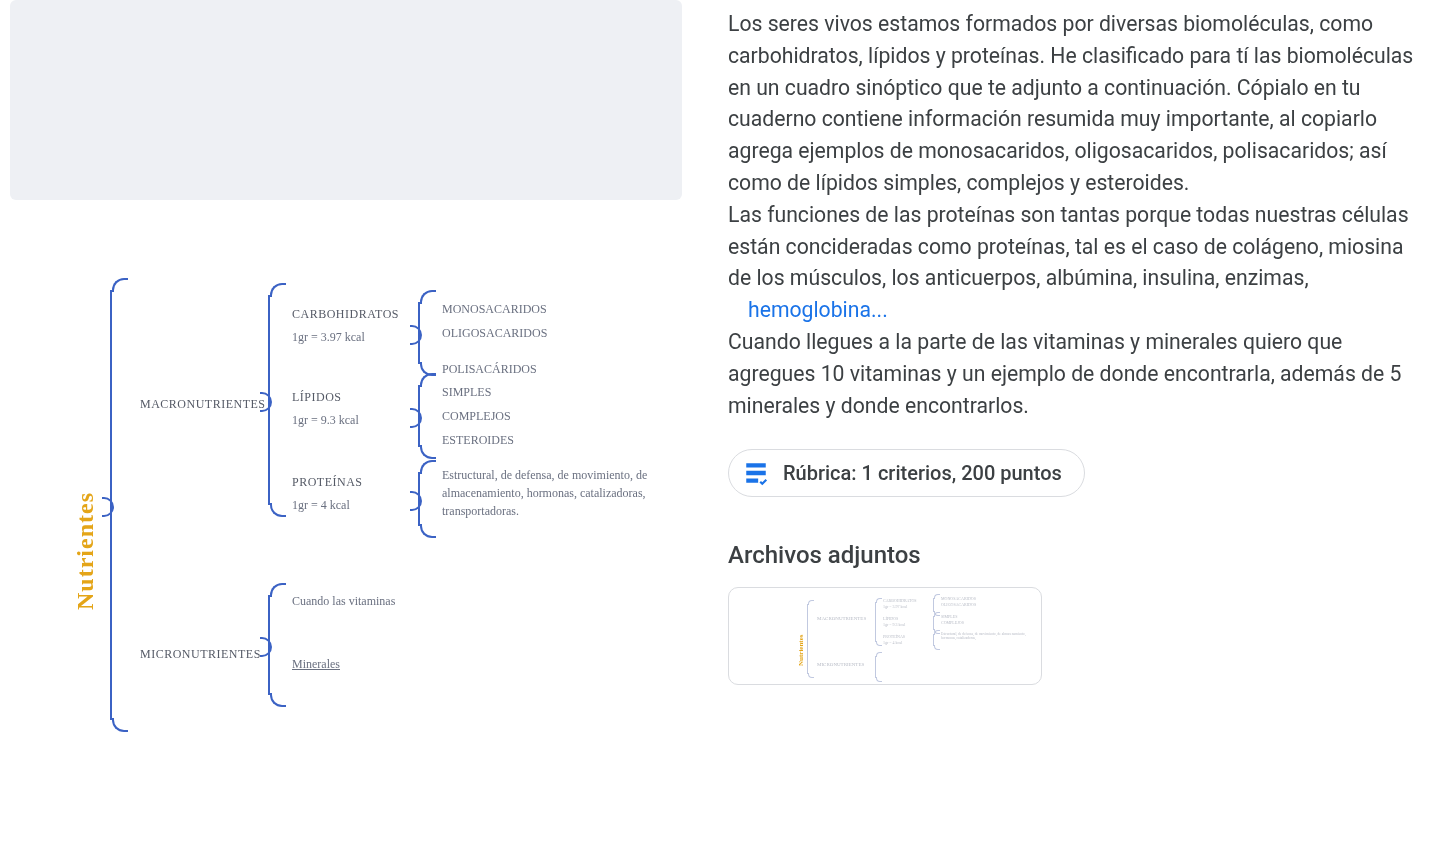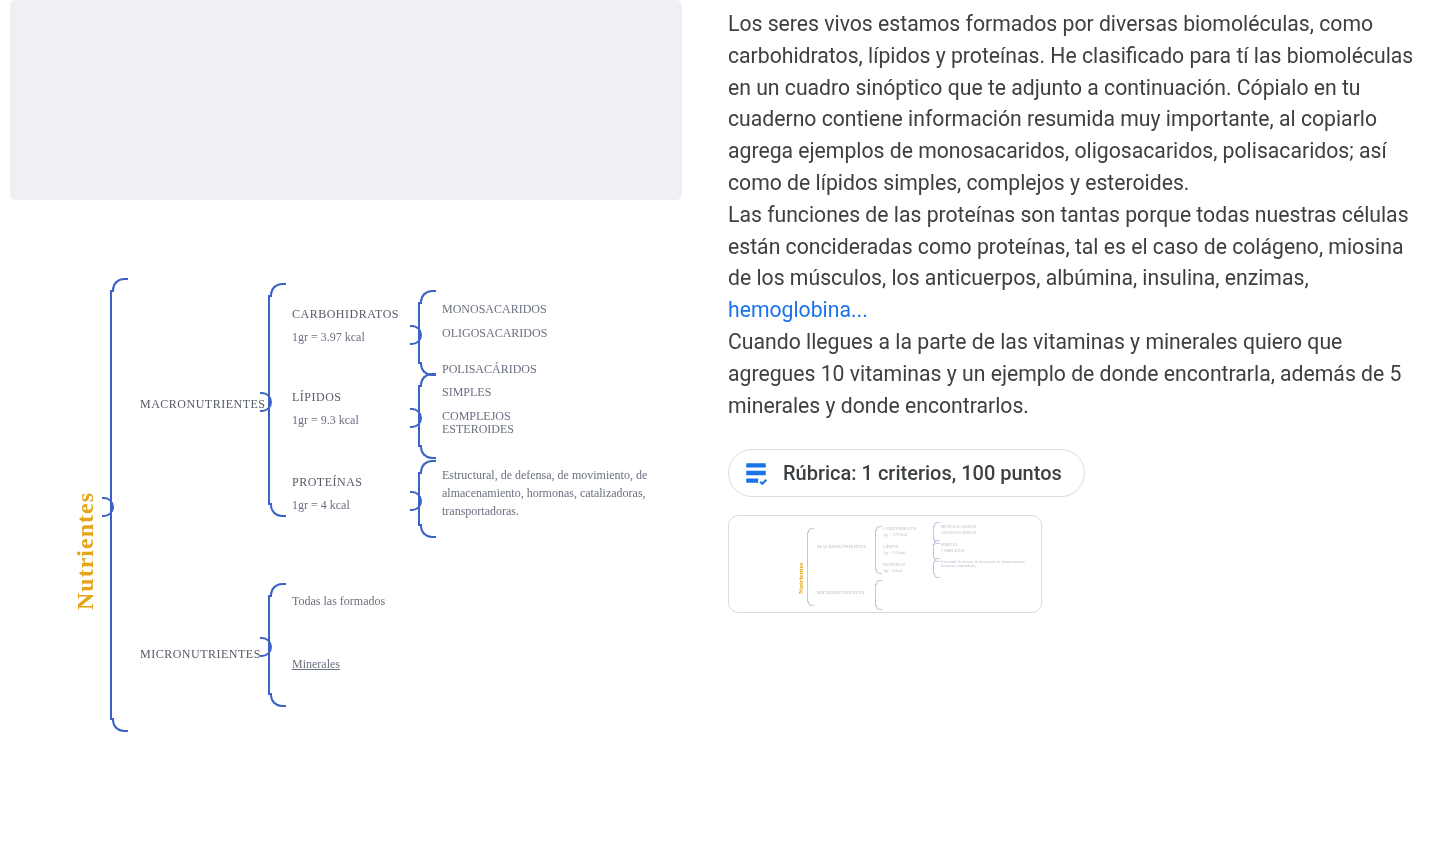--- a/index.html
+++ b/index.html
@@ -10,21 +10,21 @@
   .brace{position:absolute;border-left:2px solid #3b62c4;}
   .brace::before,.brace::after{content:"";position:absolute;width:14px;height:12px;border:2px solid #3b62c4;border-right:none;}
   .brace::before{top:-12px;left:0;border-bottom:none;border-top-left-radius:12px;}
   .brace::after{bottom:-12px;left:0;border-top:none;border-bottom-left-radius:12px;}
   .brace .nub{position:absolute;left:-10px;top:50%;margin-top:-8px;width:10px;height:16px;border:2px solid #3b62c4;border-left:none;border-radius:0 10px 10px 0;}
   .dtxt{position:absolute;font-family:Georgia,'Times New Roman',serif;color:#444a56;font-size:13px;line-height:1.5;}
   .dtxt.small{font-size:12px;color:#6a7080;}
   .dtxt.cap{font-size:12px;letter-spacing:0.5px;color:#555a66;}
   .right-col{position:absolute;left:728px;top:8px;width:690px;}
   .desc{font-family:"Google Sans",Roboto,Arial,sans-serif;color:#3c4043;font-size:21.2px;line-height:1.5;}
-  .desc a{color:#1a73e8;text-decoration:none;}
+  .desc a{color:#1a73e8;text-decoration:none;margin-left:20px;}
   .rubric-chip{display:inline-flex;align-items:center;gap:14px;margin-top:28px;padding:10px 22px 10px 14px;border:1px solid #dadce0;border-radius:24px;font-family:"Google Sans",Roboto,Arial,sans-serif;font-size:20px;font-weight:500;color:#3c4043;cursor:pointer;user-select:none;}
   .rubric-icon{width:26px;height:26px;display:flex;align-items:center;justify-content:center;}
   .rubric-icon svg{width:26px;height:26px;}
   .attach-heading{margin-top:44px;font-family:"Google Sans",Roboto,Arial,sans-serif;font-size:24px;font-weight:500;color:#3c4043;}
   .attach-card{margin-top:18px;width:312px;height:96px;border:1px solid #dadce0;border-radius:10px;overflow:hidden;position:relative;background:#fff;}
   .attach-card .thumb{position:absolute;inset:6px;background:#fff;}
   
   .mini{position:absolute;font-family:Georgia,serif;color:#b8bcc6;}
   .mini.rot{transform:rotate(-90deg);transform-origin:left top;color:#e4a518;font-weight:bold;}
   .mini.line{border-left:1px solid #c1c9e0;}
@@ -62,53 +62,54 @@
     <div class="dtxt small" style="left:432px;top:64px;">OLIGOSACARIDOS</div>
     <div class="dtxt small" style="left:432px;top:100px;">POLISACÁRIDOS</div>
 
     <div class="dtxt cap" style="left:282px;top:128px;">LÍPIDOS</div>
     <div class="dtxt small" style="left:282px;top:151px;">1gr = 9.3 kcal</div>
     <div class="brace" style="left:408px;top:125px;height:62px;">
         <span class="nub"></span>
       </div>
     <div class="dtxt small" style="left:432px;top:123px;">SIMPLES</div>
     <div class="dtxt small" style="left:432px;top:147px;">COMPLEJOS</div>
-    <div class="dtxt small" style="left:432px;top:160px;text-align:center;">ESTEROIDES</div>
+    <div class="dtxt small" style="left:432px;top:171px;text-align:center;">ESTEROIDES</div>
 
     <div class="dtxt cap" style="left:282px;top:213px;">PROTEÍNAS</div>
     <div class="dtxt small" style="left:282px;top:236px;">1gr = 4 kcal</div>
     <div class="brace" style="left:408px;top:212px;height:54px;">
         <span class="nub"></span>
       </div>
     <div class="dtxt small" style="left:432px;top:206px;width:230px;">Estructural, de defensa, de movimiento, de almacenamiento, hormonas, catalizadoras, transportadoras.</div>
 
     <div class="brace" style="left:258px;top:335px;height:100px;">
         <span class="nub"></span>
       </div>
-    <div class="dtxt small" style="left:282px;top:332px;">Todas las formados</div>
+    <div class="dtxt small" style="left:282px;top:332px;">Cuando las vitaminas</div>
     <div class="dtxt small" style="left:282px;top:395px;text-decoration:underline;">Minerales</div>
   </div>
 
   <div class="right-col">
     <div class="desc">
       <span>Los seres vivos estamos formados por diversas biomoléculas, como carbohidratos, lípidos y proteínas. He clasificado para tí las biomoléculas en un cuadro sinóptico que te adjunto a continuación. Cópialo en tu cuaderno contiene información resumida muy importante, al copiarlo agrega ejemplos de monosacaridos, oligosacaridos, polisacaridos; así como de lípidos simples, complejos y esteroides.</span><br>
       <span>Las funciones de las proteínas son tantas porque todas nuestras células están concideradas como proteínas, tal es el caso de colágeno, miosina de los músculos, los anticuerpos, albúmina, insulina, enzimas, </span><a href="#">hemoglobina...</a><br>
       <span>Cuando llegues a la parte de las vitaminas y minerales quiero que agregues 10 vitaminas y un ejemplo de donde encontrarla, además de 5 minerales y donde encontrarlos.</span>
     </div>
 
     <div class="rubric-chip">
       <span class="rubric-icon">
         <svg viewBox="0 0 24 24" fill="#1a73e8">
             <path d="M3 3h18v4H3V3zm0 7h18v4H3v-4zm0 7h11v4H3v-4z"></path>
             <path fill="#1a73e8" d="M17.8 23.3l-2.6-2.6 1.4-1.4 1.2 1.2 3-3 1.4 1.4-4.4 4.4z"></path>
           </svg>
       </span>
-      <span>Rúbrica: 1 criterios, 100 puntos</span>
+      <span>Rúbrica: 1 criterios, 200 puntos</span>
     </div>
 
+    <div class="attach-heading">Archivos adjuntos</div>
 
     <div class="attach-card">
       <div class="thumb">
         <div class="mini rot" style="left:62px;top:72px;font-size:7px;">Nutrientes</div>
         <div class="mini line" style="left:72px;top:10px;height:70px;"></div>
         <div class="mini" style="left:82px;top:22px;font-size:5px;">MACRONUTRIENTES</div>
         <div class="mini line" style="left:140px;top:8px;height:40px;"></div>
         <div class="mini" style="left:148px;top:4px;font-size:4px;">CARBOHIDRATOS</div>
         <div class="mini" style="left:148px;top:10px;font-size:4px;">1gr = 3.97 kcal</div>
         <div class="mini line" style="left:198px;top:4px;height:14px;"></div>

